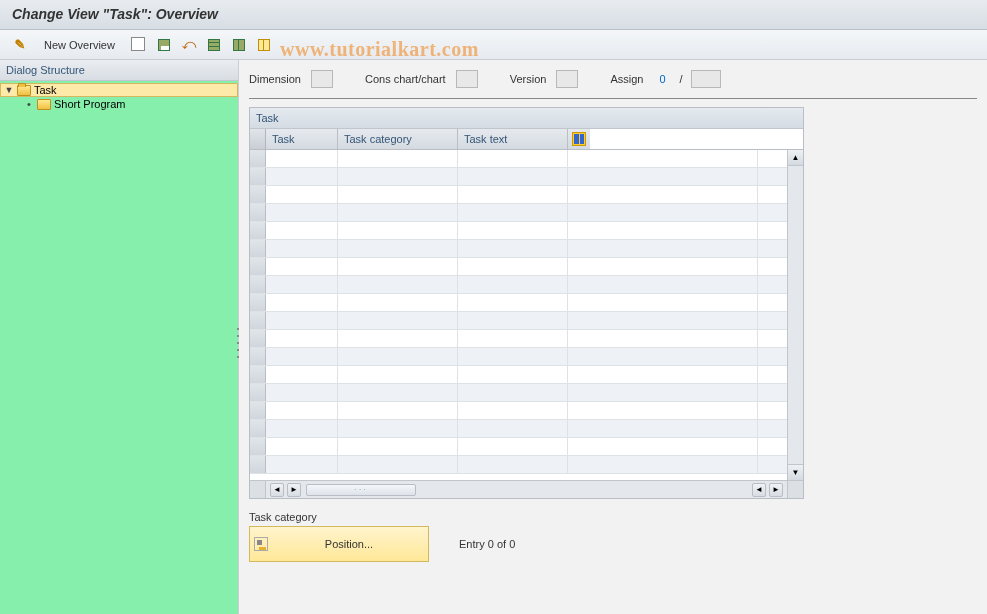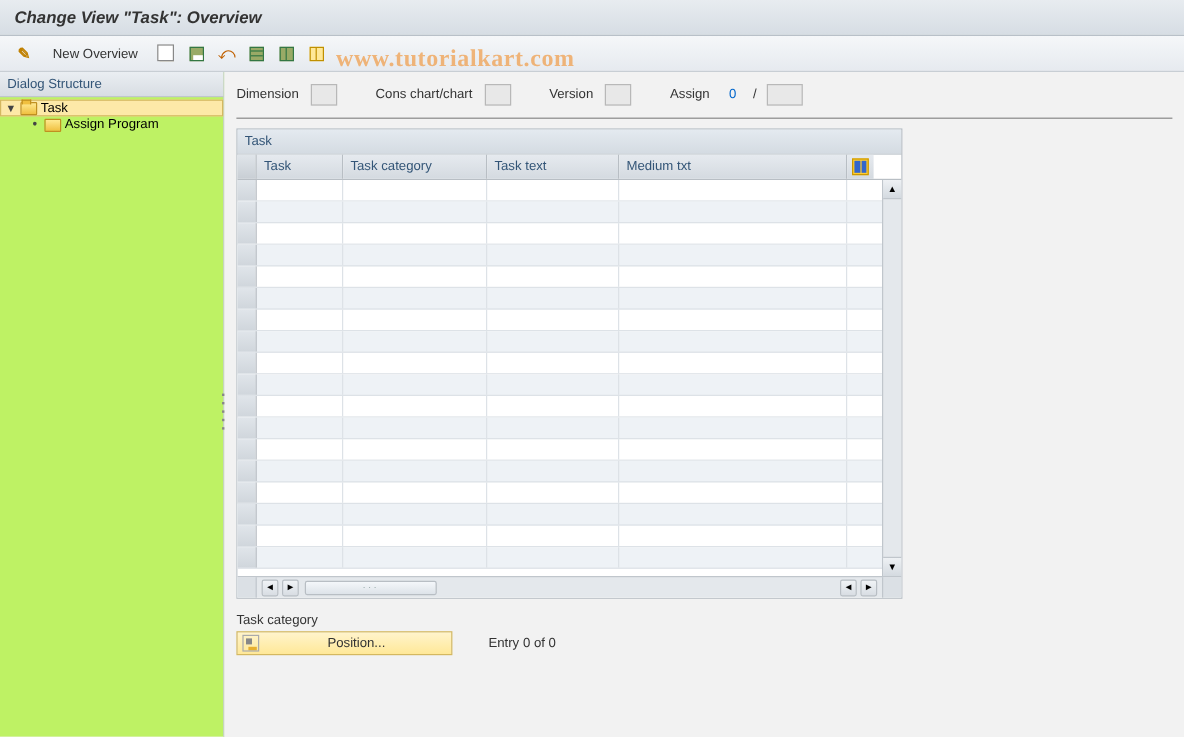--- a/index.html
+++ b/index.html
@@ -63,22 +63,22 @@
     pointer-events: none;
     font-family: "Comic Sans MS", cursive;
     letter-spacing: 0.5px;
   }
 
   .main-area {
     display: flex;
     height: calc(100% - 60px);
   }
   .sidebar {
-    width: 187px;
-    background: #bef264;
+    width: 239px;
+    background: #86efac;
     border-right: 1px solid #c8ced4;
   }
   .sidebar-header {
     background: linear-gradient(to bottom, #eaeef2, #d8dde3);
     padding: 4px 6px;
     border-bottom: 1px solid #c0c6cc;
     color: #335577;
     font-size: 11px;
   }
   .tree {
@@ -266,21 +266,21 @@
     display:flex; align-items:center; justify-content:center;
     color:#9aa; font-size:8px; letter-spacing: 2px;
   }
   .hs-spacer { flex: 1; }
   .hs-right-stub { width: 16px; background: #dbe0e5; border-left: 1px solid #c0c6cc;}
 
   .footer-area { margin-top: 12px; }
   .footer-label { color: #333; margin-bottom: 3px; display: block; }
   .footer-row { display: flex; align-items: center; gap: 30px; }
   .lookup {
-    width: 180px; height: 20px;
+    width: 180px; height: 36px;
     background: linear-gradient(to bottom, #fff4cc, #ffe898);
     border: 1px solid #d4b860;
     display: flex;
     align-items: center;
     padding: 0 4px;
     cursor: pointer;
   }
   .lookup-icon {
     width: 14px; height: 14px;
     margin-right: 6px;
@@ -369,21 +369,21 @@
     <div class="sidebar-header">Dialog Structure</div>
     <div class="tree">
       <div class="tree-item selected">
         <span class="tree-expander">▼</span>
         <span class="folder-icon open"></span>
         <span>Task</span>
       </div>
       <div class="tree-item child">
         <span class="tree-bullet">•</span>
         <span class="folder-icon"></span>
-        <span>Assign Program</span>
+        <span>Short Program</span>
       </div>
     </div>
   </div>
 
   <div class="content">
     <div class="drag-handle">
       <span></span>
         <span></span>
         <span></span>
         <span></span>
@@ -407,21 +407,20 @@
     </div>
 
     <div class="grid-group">
       <div class="grid-title">Task</div>
       <div class="grid-wrap">
         <div class="grid-head-row">
           <div class="row-head-stub"></div>
           <div class="col-head col-task">Task</div>
           <div class="col-head col-cat">Task category</div>
           <div class="col-head col-short">Task text</div>
-          <div class="col-head col-med">Medium txt</div>
           <div class="col-conf">
             <div class="config-btn">
                 <div></div>
                 <div></div>
               </div>
           </div>
         </div>
         <div class="grid-body">
           <div class="grid-rows">
 

